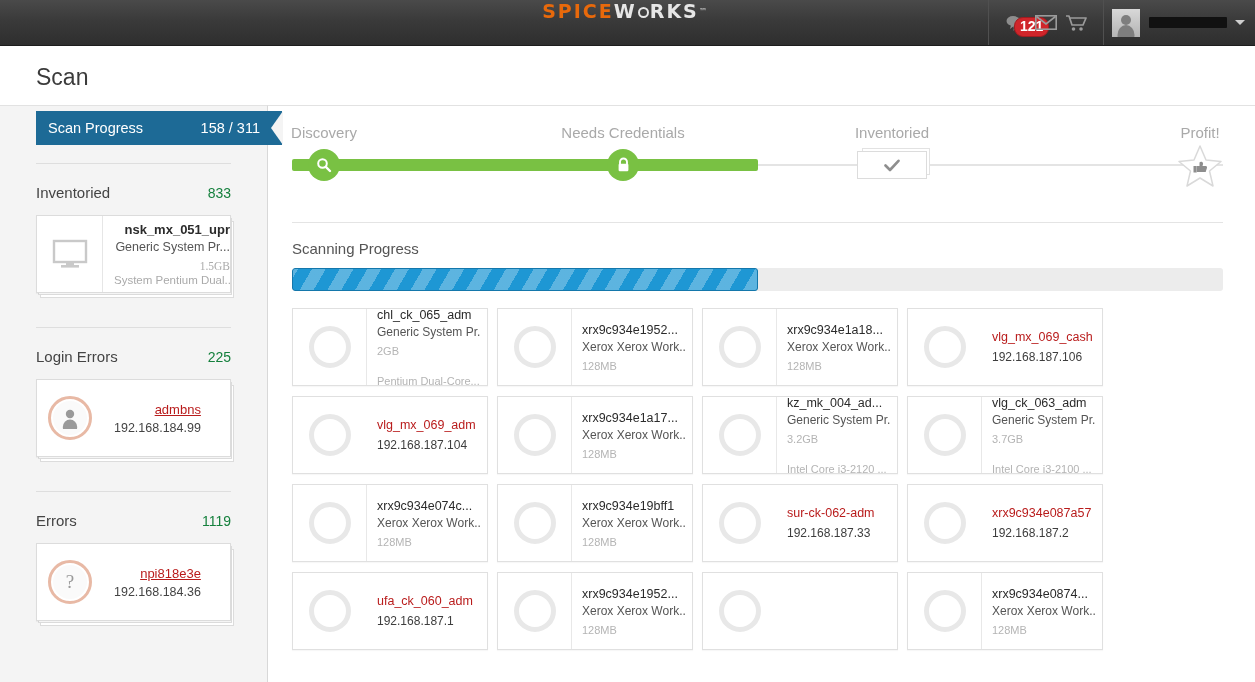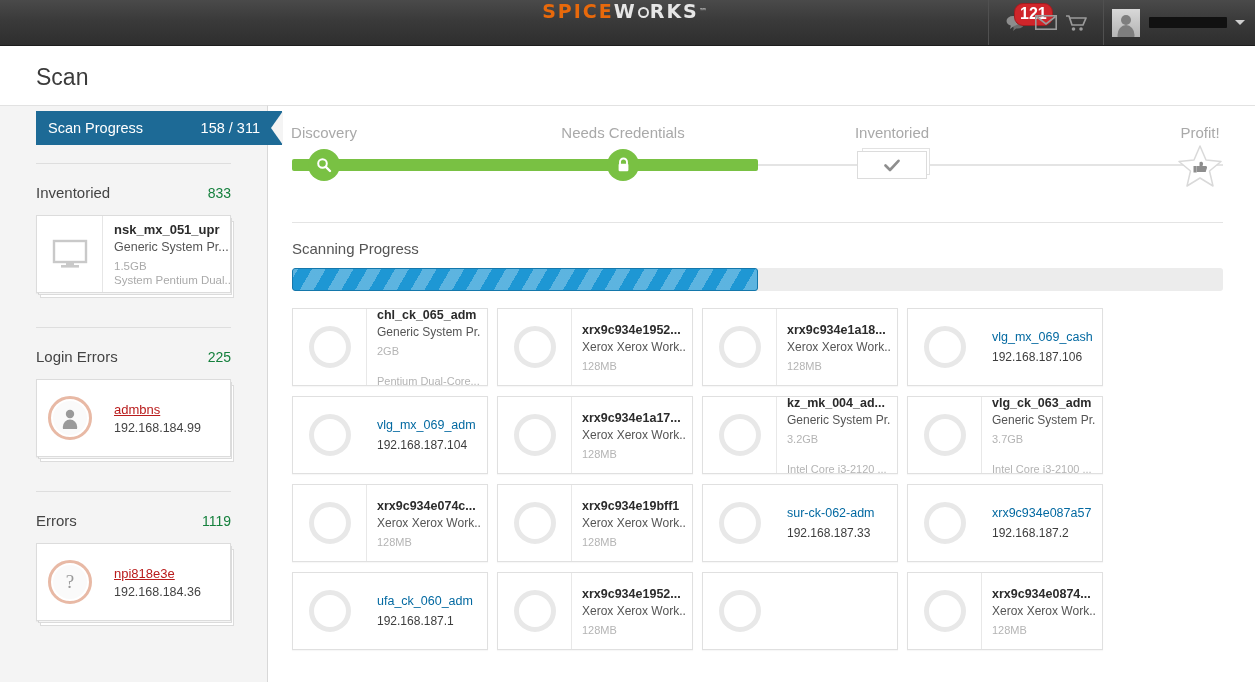--- a/index.html
+++ b/index.html
@@ -54,23 +54,23 @@
     padding: 0 12px;
     border-left: 1px solid #505050;
     border-right: 1px solid #505050;
   }
   .navicon {
     width: 30px; height: 100%; display: flex;
     align-items: center; justify-content: center;
     position: relative; cursor: pointer;
   }
   .badge {
-    position: absolute; top: 3px; left: 13px;
+    position: absolute; top: 17px; left: 13px;
     background: #d0252a; color: #fff;
-    font-size: 16px; font-weight: bold;
+    font-size: 14px; font-weight: bold;
     border-radius: 9px; padding: 1px 5px 2px 5px;
     line-height: 1.1; border: 1px solid #a01c20;
     font-family: "Liberation Sans", sans-serif;
   }
   .user-block {
     display: flex; align-items: center; height: 100%;
     padding: 0 10px 0 8px; cursor: pointer;
   }
   .avatar {
     width: 28px; height: 28px;
@@ -151,32 +151,33 @@
   .stack .sheet {
     position: absolute; background: #fff;
     border: 1px solid #dcdcdc;
   }
   .stack .s3 { left: 4px; top: 6px; right: -3px; bottom: -5px; }
   .stack .s2 { left: 2px; top: 3px; right: -1px; bottom: -2px; }
   .stack .s1 {
     left: 0; top: 0; right: 0; bottom: 0;
     display: flex; align-items: center;
     box-shadow: 0 1px 1px rgba(0,0,0,0.04);
+    text-align: right;
   }
   .thumb-cell {
     width: 66px; height: 100%;
     display: flex; align-items: center; justify-content: center;
     border-right: 1px solid #e6e6e6;
     flex: 0 0 66px;
   }
   .thumb-cell.no-border { border-right: none; }
   .stack-info { padding-left: 11px; overflow: hidden; }
   .stack-info .t1 { font-size: 13px; font-weight: bold; color: #2b2b2b; white-space: nowrap; }
   .stack-info .t2 { font-size: 12.5px; color: #555; margin-top: 3px; white-space: nowrap; }
-  .stack-info .t3 { font-size: 11.5px; color: #aaa; margin-top: 6px; white-space: nowrap; }
+  .stack-info .t3 { font-size: 11.5px; color: #aaa; margin-top: 6px; white-space: nowrap; font-family: Liberation Serif, serif; }
   .stack-info .t4 { font-size: 11.5px; color: #aaa; margin-top: 2px; white-space: nowrap; }
   .stack-info .p1 { font-size: 13px; color: #b91c1c; white-space: nowrap; text-decoration: underline; }
   .stack-info .p2 { font-size: 12.5px; color: #444; margin-top: 4px; white-space: nowrap; }
 
   .ring-av {
     width: 44px; height: 44px; border-radius: 50%;
     border: 3px solid #e8b9a5;
     background: #fafafa;
     display: flex; align-items: center; justify-content: center;
     box-shadow: inset 0 0 0 2px #fff;
@@ -273,24 +274,24 @@
     width: 74px; flex: 0 0 74px; height: 100%;
     display: flex; align-items: center; justify-content: center;
   }
   .dev-thumb.divided { border-right: 1px solid #e8e8e8; }
   .circle-ph {
     width: 42px; height: 42px; border-radius: 50%;
     border: 5px solid #e8e8e8; background: #fff;
   }
   .dev-info { padding-left: 10px; padding-right: 6px; overflow: hidden; flex: 1; }
   .dev-name {
-    font-size: 12.5px; color: #2b2b2b; font-weight: bold;
+    font-size: 12.5px; color: #2b2b2b; font-weight: normal;
     white-space: nowrap; overflow: hidden;
   }
-  .dev-name.plain { font-weight: normal; color: #0369a1; font-size: 12.5px; white-space: normal; line-height: 1.25; }
+  .dev-name.plain { font-weight: normal; color: #b91c1c; font-size: 12.5px; white-space: normal; line-height: 1.25; }
   .dev-type { font-size: 12px; color: #555; margin-top: 3px; white-space: nowrap; overflow: hidden; }
   .dev-spec { font-size: 11px; color: #b4b4b4; margin-top: 6px; white-space: nowrap; }
   .dev-spec2 { font-size: 11px; color: #b4b4b4; margin-top: 18px; white-space: nowrap; }
   .dev-ip { font-size: 12px; color: #3d3d3d; margin-top: 4px; white-space: nowrap; }
 </style>
 </head>
 <body>
 
 <div class="topnav">
   <div class="logo">

